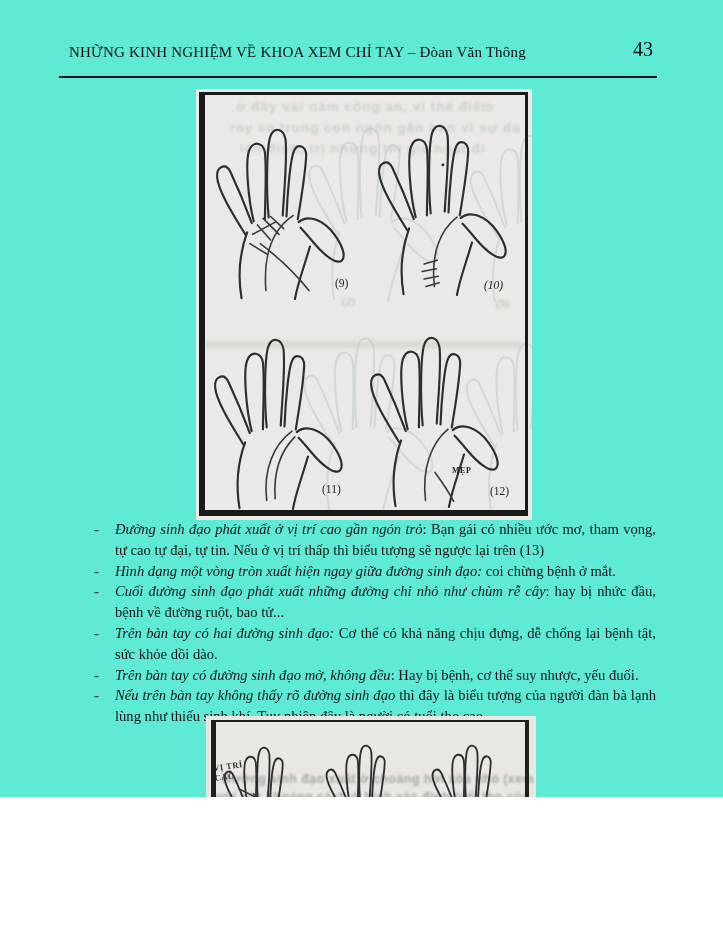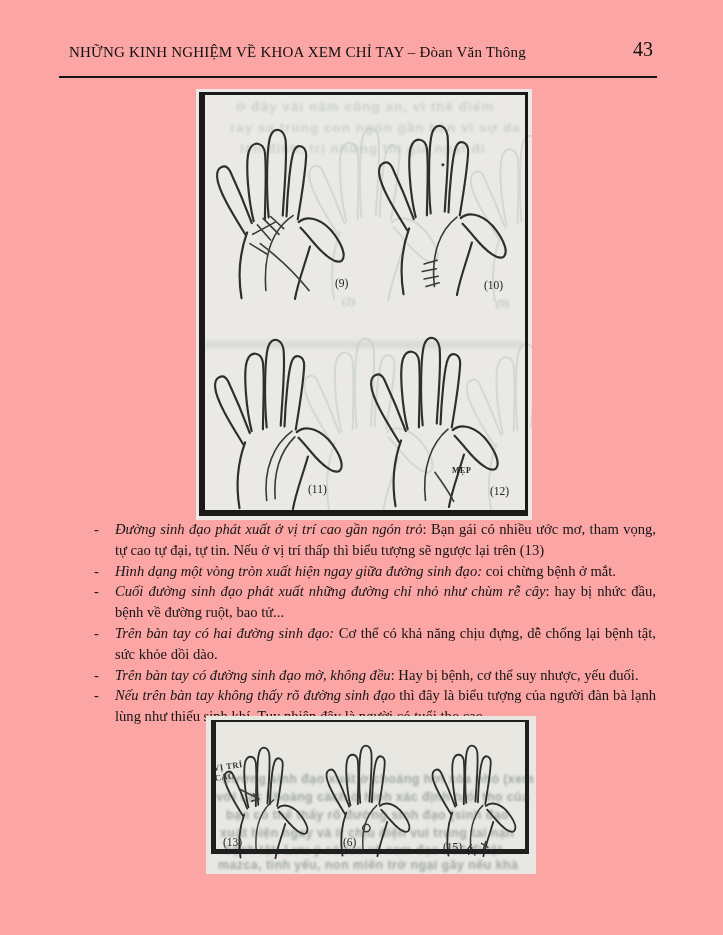--- a/index.html
+++ b/index.html
@@ -1,20 +1,20 @@
 <!DOCTYPE html>
 <html><head>
 <meta charset="utf-8">
 <style>
   * { box-sizing: border-box; margin: 0; padding: 0; }
   html,body { background:#ffffff; }
   .page {
     position: relative;
-    width: 723px; height: 935px;
-    background: #fca5a5;
+    width: 723px; height: 797px;
+    background: #5eead4;
     font-family: "Liberation Serif", serif;
     overflow: hidden;
   }
   
   .hdr-title {
     position: absolute; left: 69px; top: 44px;
     font-size: 15px; letter-spacing: .2px; color: #101010; white-space: nowrap;
   }
   .hdr-num {
     position: absolute; left: 633px; top: 38px;
@@ -149,22 +149,22 @@
     </svg>
 
     <svg class="hand" style="left:162px; top:222px;" width="150" height="197" viewBox="0 0 160 210">
       <use href="#handshape"></use>
       <path class="ov" d="M96,126 C78,141 68,168 72,202"></path>
       <path class="ov" d="M82,172 C90,183 97,193 102,203"></path>
     </svg>
     <span class="palm-note" style="left:256px; top:345px;">MẸP</span>
 
     <span class="fig-label" style="left:139px; top:188px;">(9)</span>
-    <span class="fig-label" style="left:288px; top:190px;">(10)</span>
-    <span class="fig-label" style="left:112px; top:394px;text-align:center;">(11)</span>
+    <span class="fig-label" style="left:288px; top:190px;font-style:italic;">(10)</span>
+    <span class="fig-label" style="left:126px; top:394px;text-align:center;">(11)</span>
     <span class="fig-label" style="left:294px; top:396px;">(12)</span>
 
     <div class="frame-t"></div>
   </div>
 
   <div class="bullets">
     <div class="bullet">
       <span class="dash">-</span>
       <p class="btext"><i>Đường sinh đạo phát xuất ở vị trí cao gần ngón trỏ</i><span>: Bạn gái có nhiều ước mơ, tham vọng, tự cao tự đại, tự tin. Nếu ở vị trí thấp thì biểu tượng sẽ ngược lại trên (13)</span></p>
     </div>

